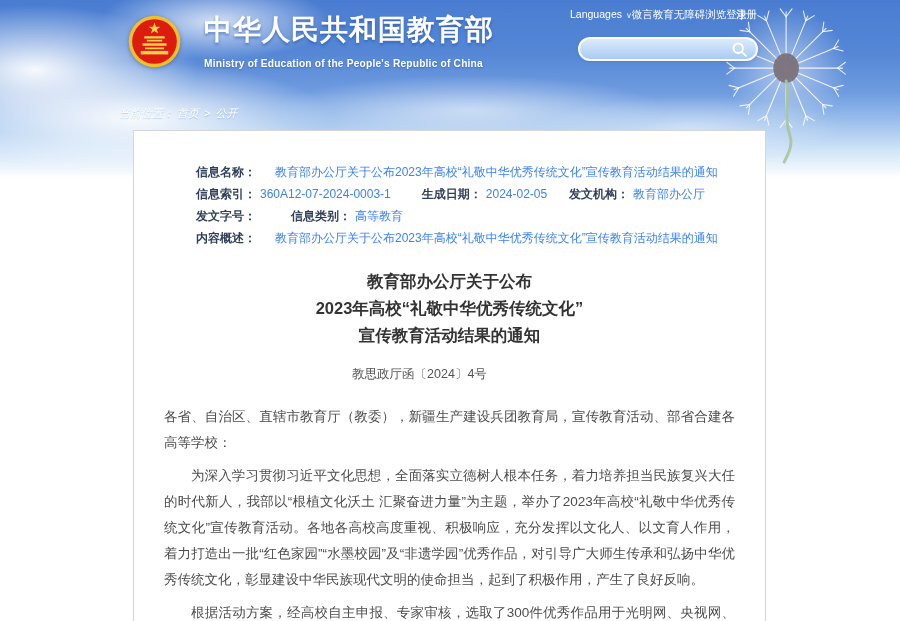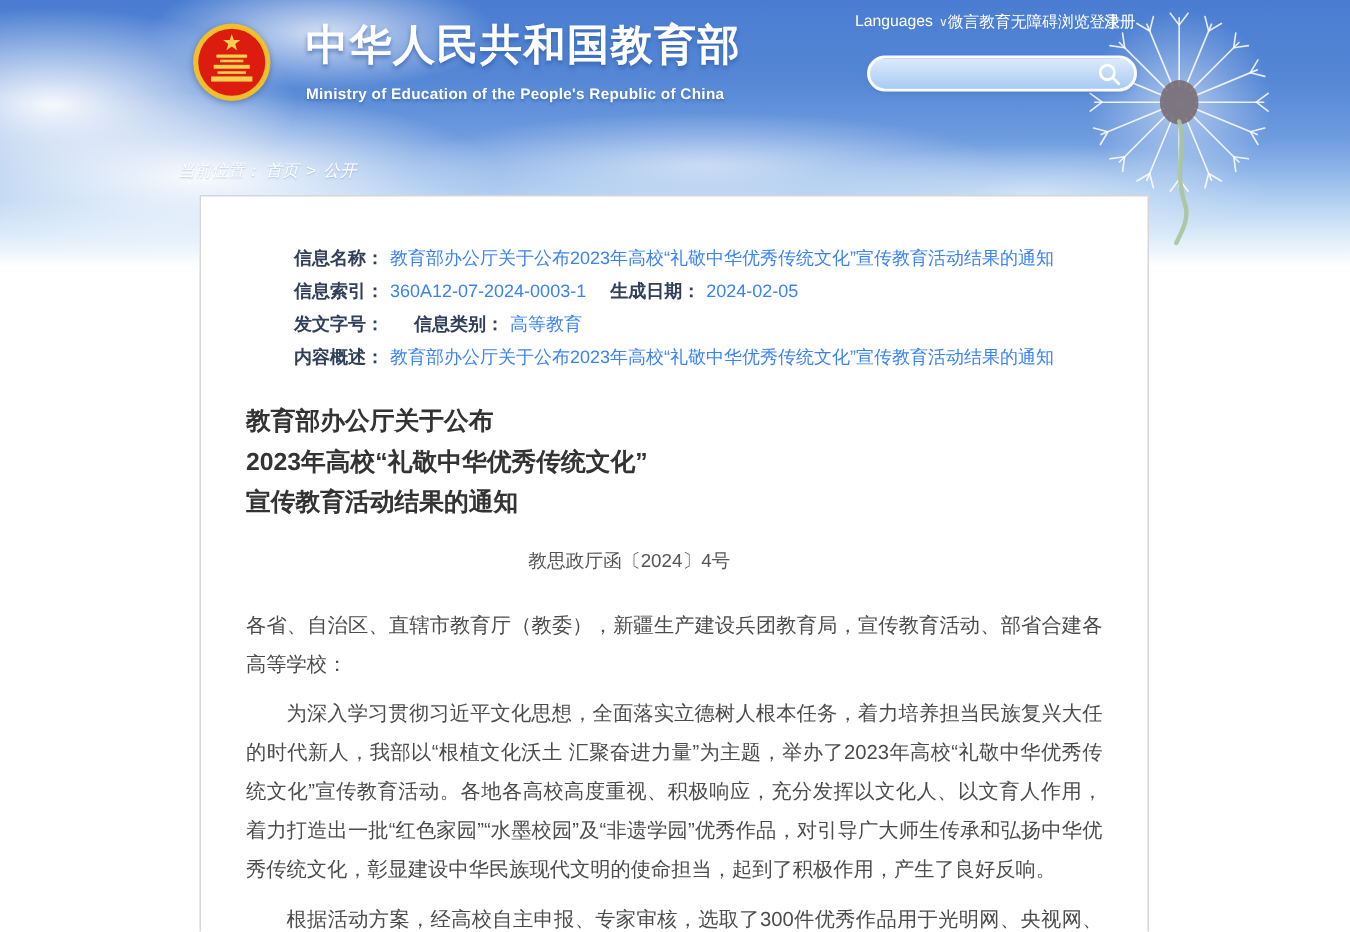--- a/index.html
+++ b/index.html
@@ -68,28 +68,28 @@
   }
   .breadcrumb a { color:#fff; text-decoration:none; cursor:pointer; margin:0 3px; }
   .bsep { margin:0 2px; }
 
   
   .card {
     position:absolute; left:133px; top:130px; width:633px; height:640px; z-index:4;
     background:#fff; border:1px solid #d6d6d6;
   }
   .meta { padding:30px 60px 0 62px; font-size:12px; line-height:22px; color:#404040; }
-  .mrow { display:flex; white-space:nowrap; }
+  .mrow { display:flex; white-space:nowrap;gap:15px; }
   .mpair { display:flex; flex:0 0 auto; }
   .mpair.gap { margin-left:16px; }
   .mpair.push { margin-left:auto; }
   .mlabel { font-weight:bold; color:#31405a; margin-right:4px; }
   .mvalue { color:#3b82f6; }
 
-  .doc-title { margin:19px 30px 0; font-size:16.5px; font-weight:bold; color:#333; line-height:27px; }
+  .doc-title { margin:19px 30px 0; text-align:center; font-size:16.5px; font-weight:bold; color:#333; line-height:27px; }
   .doc-number { margin-top:17px; padding-right:60px; text-align:center; font-size:12.5px; color:#555; }
   .doc-body {
     margin-top:21px; padding:0 30px; font-size:13.5px; line-height:26px;
     color:#4c4c4c; text-align:justify;
   }
   .doc-body p { margin:0 0 7px; text-indent:2em; }
   .doc-body p.no-indent { text-indent:0; }
 </style>
 </head>
 <body>
@@ -241,20 +241,24 @@
     </div>
     <div class="mrow">
       <span class="mpair">
         <span class="mlabel">信息索引：</span>
         <span class="mvalue">360A12-07-2024-0003-1</span>
       </span>
       <span class="mpair gap">
         <span class="mlabel">生成日期：</span>
         <span class="mvalue">2024-02-05</span>
       </span>
+      <span class="mpair push">
+        <span class="mlabel">发文机构：</span>
+        <span class="mvalue">教育部办公厅</span>
+      </span>
     </div>
     <div class="mrow">
       <span class="mpair">
         <span class="mlabel">发文字号：</span>
       </span>
       <span class="mpair gap">
         <span class="mlabel">信息类别：</span>
         <span class="mvalue">高等教育</span>
       </span>
     </div>

